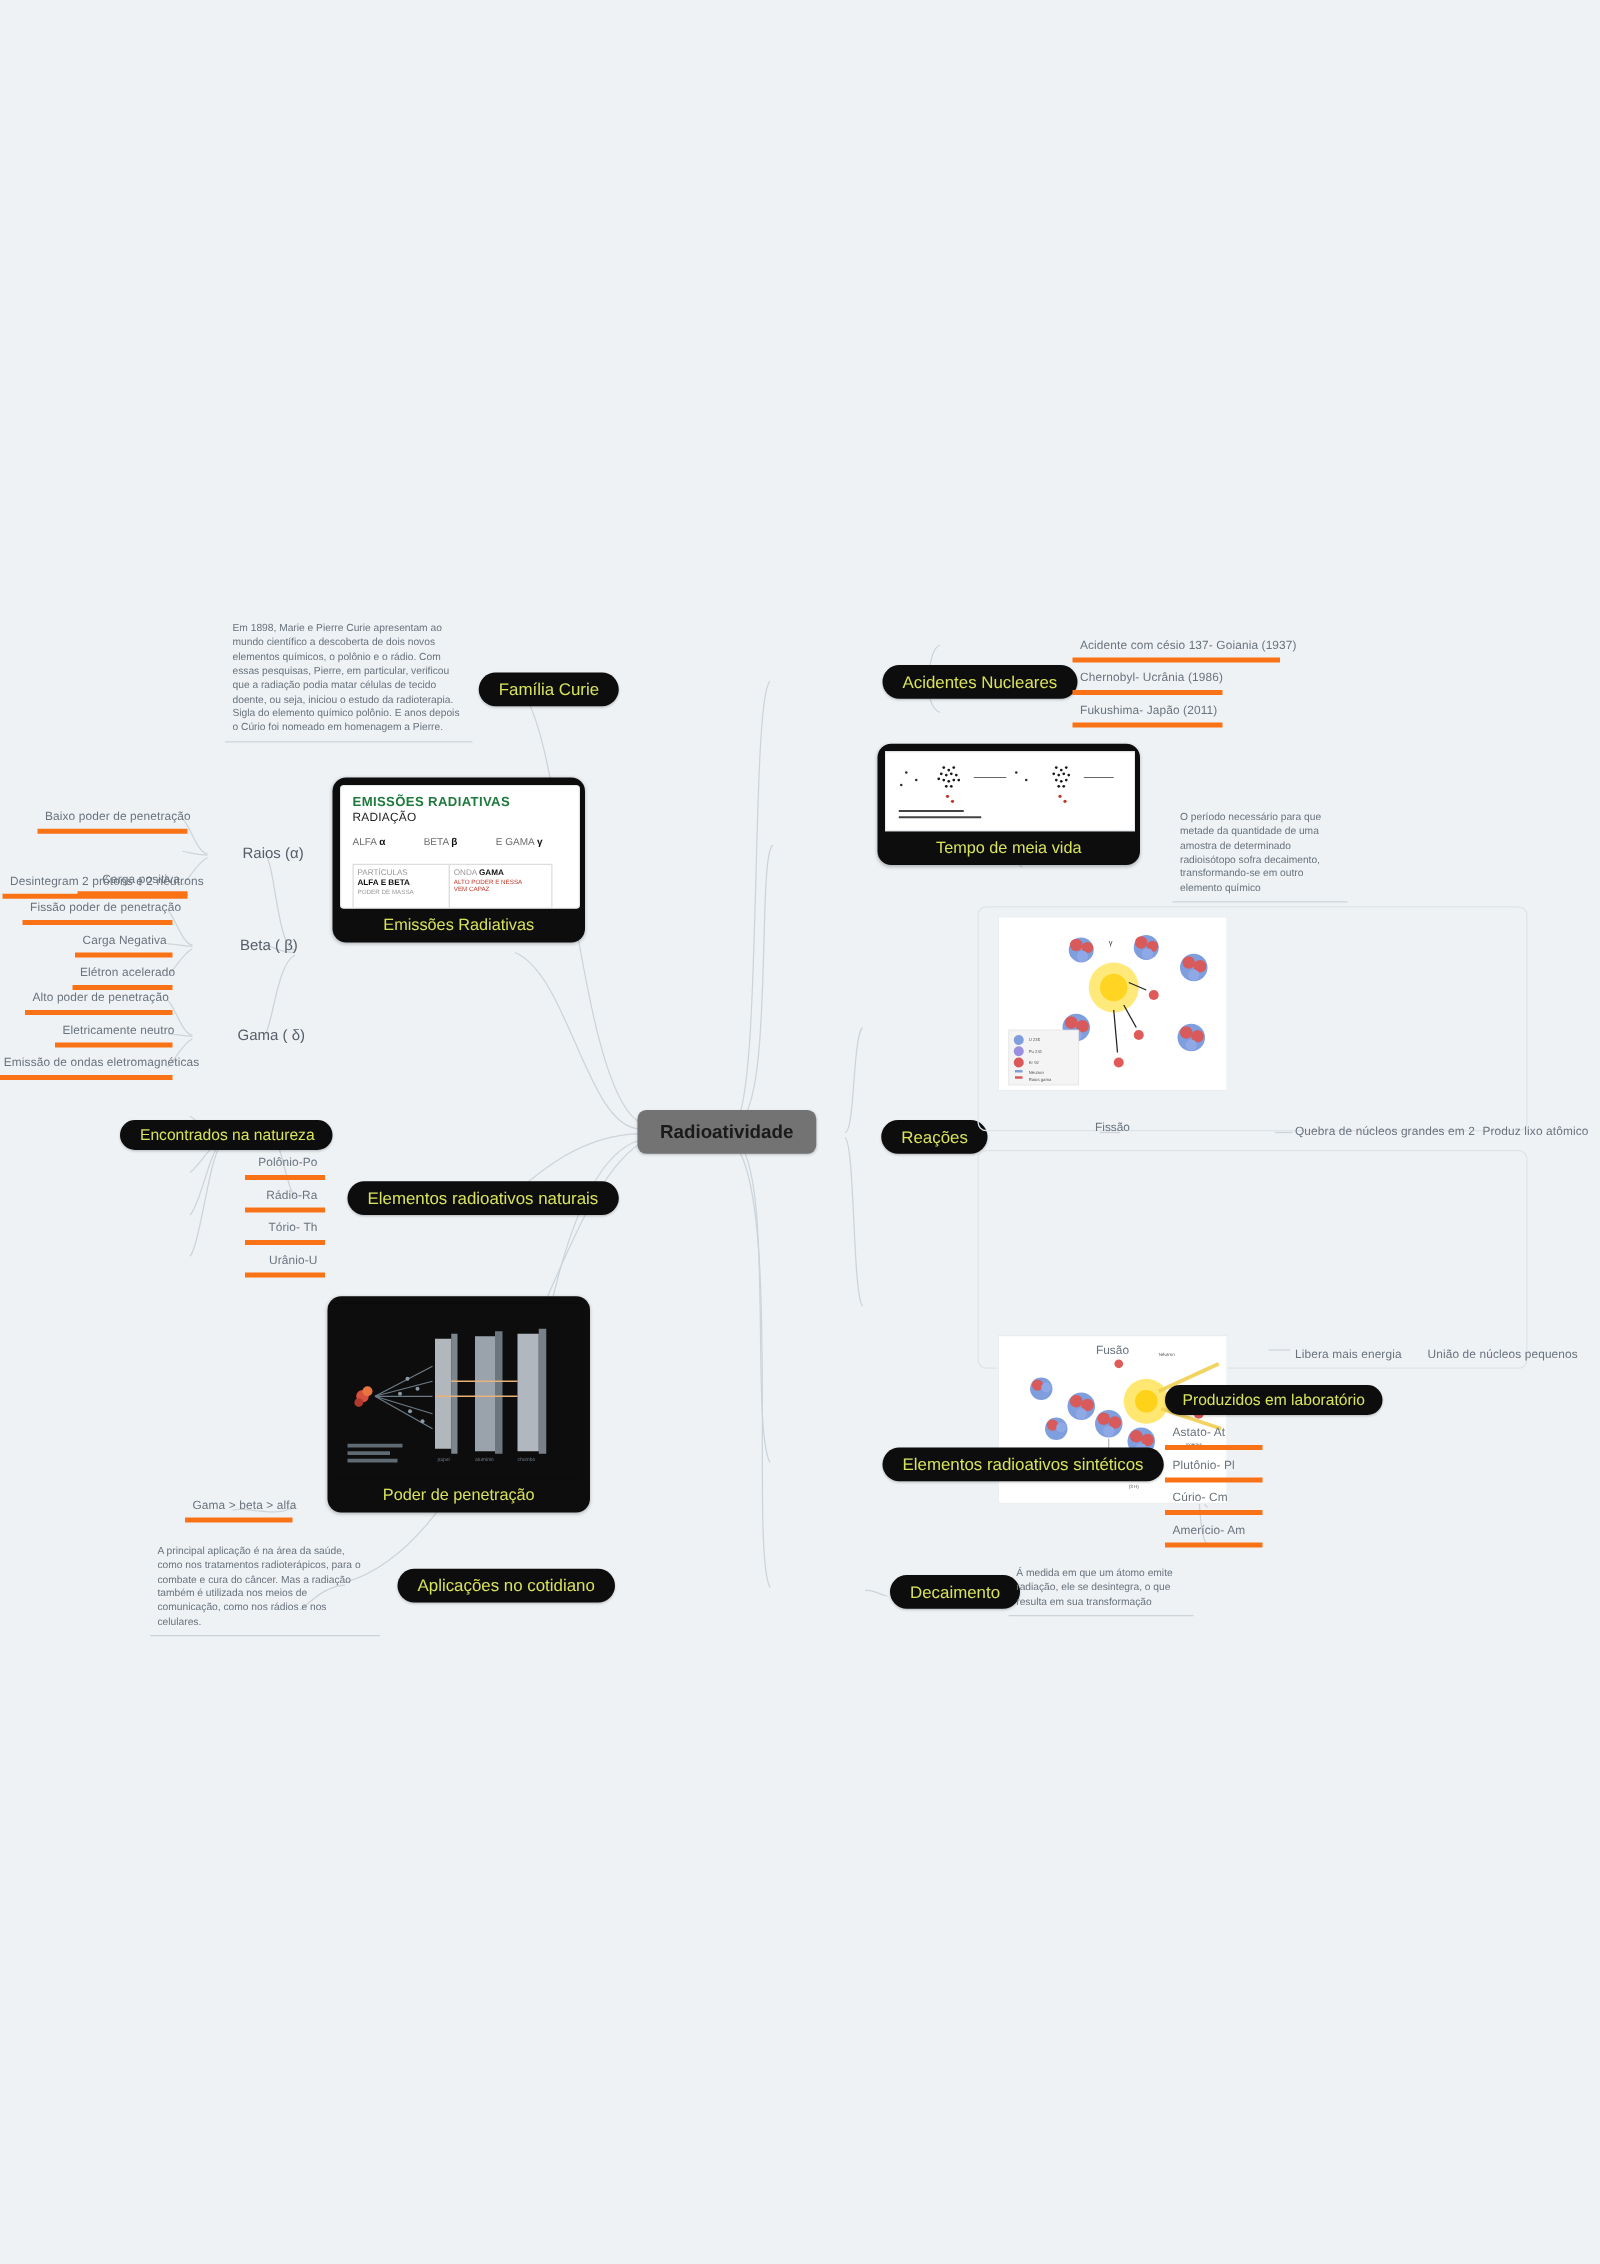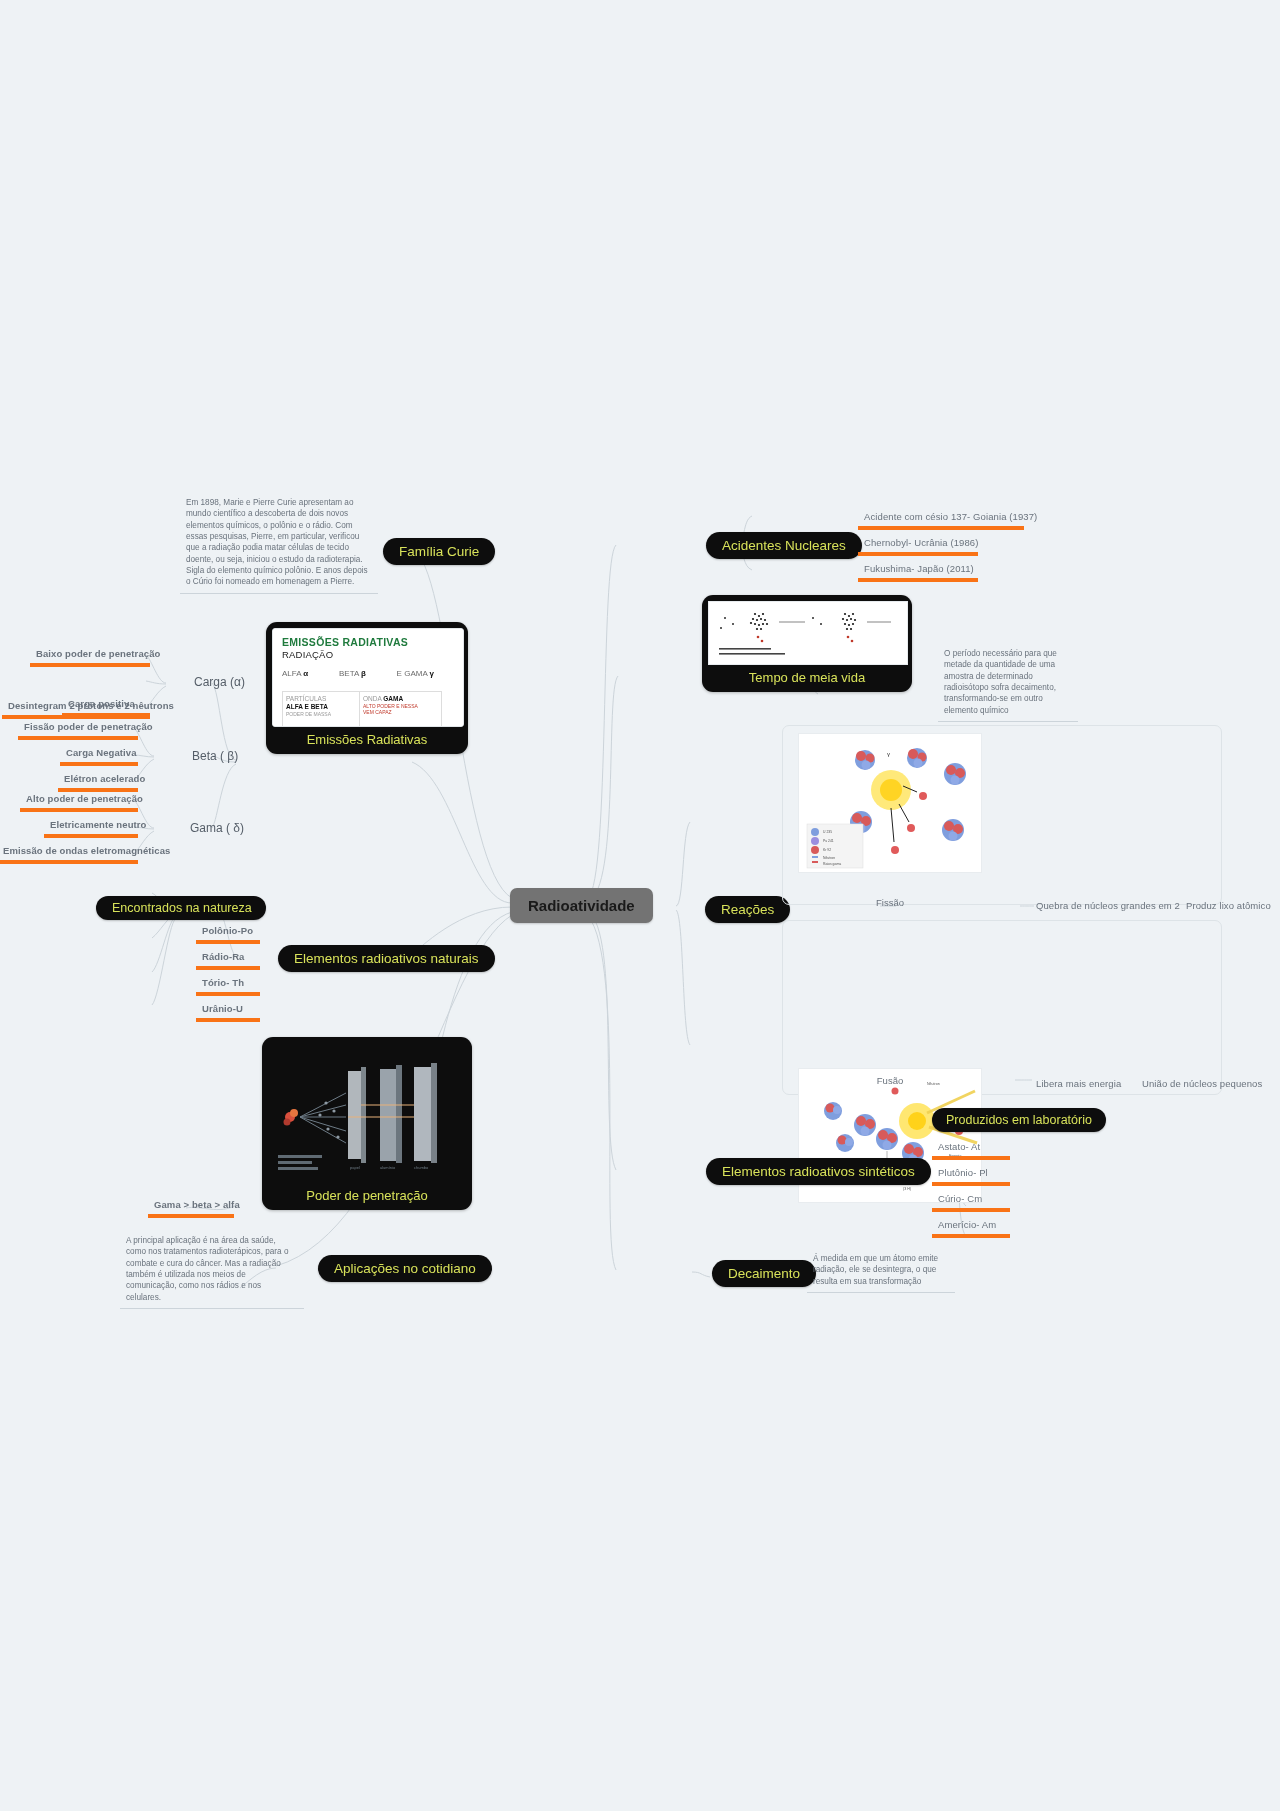--- a/index.html
+++ b/index.html
@@ -42,21 +42,21 @@
   
   .leaf{
     font-size:9.5px;
     color:#6a737d;
     white-space:nowrap;
     padding:3px 6px 4px 6px;
     border-bottom:4px solid #f97316;
     letter-spacing:.1px;
   }
   .leaf.right{text-align:left;}
-  .leaf.left{font-weight:bold;}
+  .leaf.left{text-align:right;}
 
   .branchlabel{
     font-size:12px;
     color:#555e68;
     white-space:nowrap;
     padding:3px 4px;
   }
 
   .para{
     font-size:8.2px;
@@ -219,21 +219,21 @@
         <div class="bx bxb">
           <div><span class="gry">ONDA</span> <b class="blk">GAMA</b></div>
           <div class="red" style="font-size:5px">ALTO PODER E NESSA</div>
           <div class="red" style="font-size:5px">VEM CAPAZ</div>
         </div>
       </div>
     </div>
     <div class="cap">Emissões Radiativas</div>
   </div>
 
-  <div class="node branchlabel" style="left:190px;top:672px;">Carga (α)</div>
+  <div class="node branchlabel" style="left:190px;top:672px;">Raios (α)</div>
   <div class="node leaf left" style="left:30px;top:645px;width:120px;">Baixo poder de penetração</div>
   <div class="node leaf left" style="left:62px;top:671px;width:88px;margin-top:24px;">Carga positiva</div>
   <div class="node leaf left" style="left:2px;top:697px;width:148px;">Desintegram 2 prótons e 2 nêutrons</div>
 
   <div class="node branchlabel" style="left:188px;top:746px;">Beta ( β)</div>
   <div class="node leaf left" style="left:18px;top:718px;width:120px;">Fissão poder de penetração</div>
   <div class="node leaf left" style="left:60px;top:744px;width:78px;">Carga Negativa</div>
   <div class="node leaf left" style="left:58px;top:770px;width:80px;">Elétron acelerado</div>
 
   <div class="node branchlabel" style="left:186px;top:818px;">Gama ( δ)</div>

